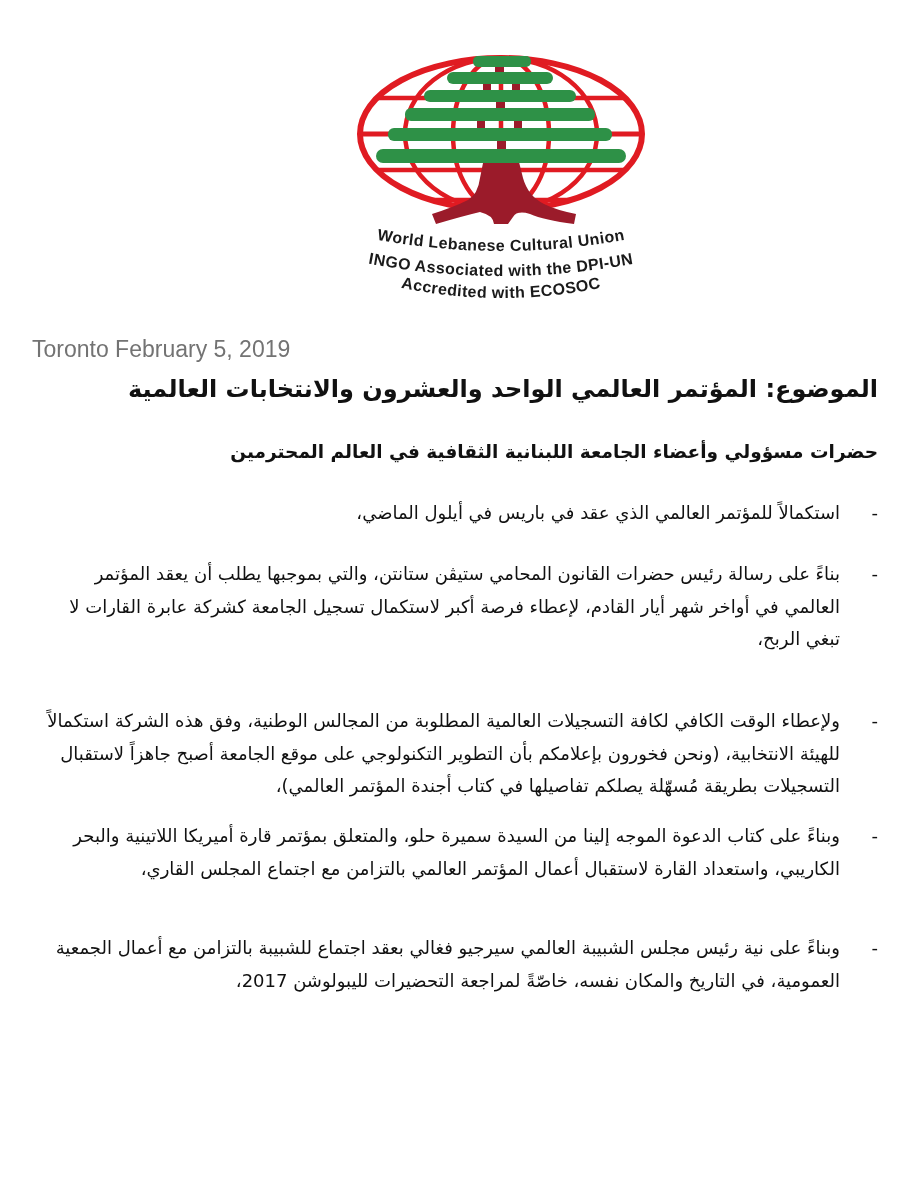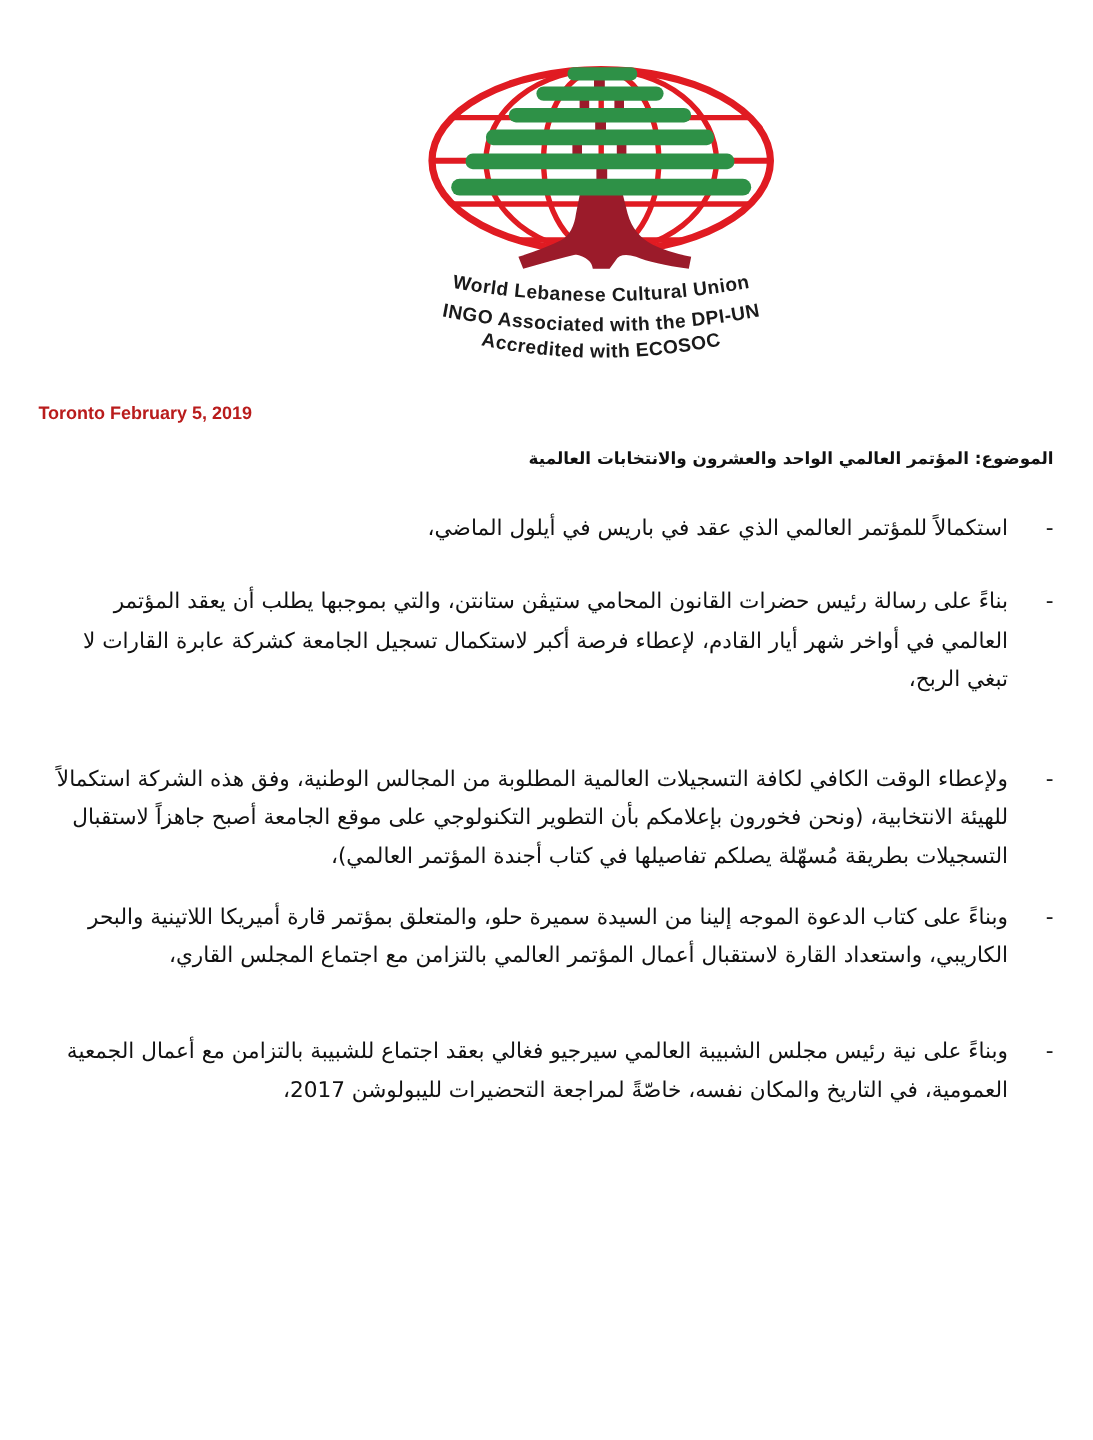--- a/index.html
+++ b/index.html
@@ -26,31 +26,31 @@
   .arc-text{
     font-family:"Liberation Sans","DejaVu Sans",sans-serif;
     font-weight:bold;font-size:16px;letter-spacing:.4px;
     fill:var(--text-black);
   }
 
   
   .date-line{
     margin:22px 0 0 32px;
     font-family:"Liberation Sans","DejaVu Sans",sans-serif;
-    font-size:15px;color:#b91c1c;font-weight:bold;
+    font-size:23px;color:#737373;
   }
 
   
   .arabic{
     direction:rtl;unicode-bidi:embed;
     padding:0 33px 0 42px;
     font-family:"DejaVu Sans",sans-serif;
     color:#111;
   }
-  .subject-line{margin-top:20px;font-size:14px;font-weight:700;line-height:1.5;}
+  .subject-line{margin-top:8px;font-size:24px;font-weight:700;line-height:1.5;}
   .salutation-line{margin-top:31px;font-size:18.5px;font-weight:700;line-height:1.5;}
   .greeting-line{margin-top:29px;font-size:18px;line-height:1.5;}
 
   .bullet{display:flex;font-size:18px;line-height:1.8;}
   .bullet .dash{flex:0 0 38px;}
   .bullet .btext{flex:1;}
   .bullet-1{margin-top:31px;}
   .bullet-2{margin-top:29px;}
   .bullet-3{margin-top:50px;}
   .bullet-4{margin-top:18px;}
@@ -111,20 +111,21 @@
       </text>
     </svg>
   </div>
 
   <div class="date-line">Toronto February 5, 2019</div>
 
   <div class="arabic">
 
     <div class="subject-line">الموضوع: المؤتمر العالمي الواحد والعشرون والانتخابات العالمية</div>
 
+    <div class="salutation-line">حضرات مسؤولي وأعضاء الجامعة اللبنانية الثقافية في العالم المحترمين</div>
 
 
     <div class="bullet bullet-1">
       <span class="dash">-</span>
       <span class="btext">استكمالاً للمؤتمر العالمي الذي عقد في باريس في أيلول الماضي،</span>
     </div>
 
     <div class="bullet bullet-2">
       <span class="dash">-</span>
       <span class="btext">بناءً على رسالة رئيس حضرات القانون المحامي ستيڤن ستانتن، والتي بموجبها يطلب أن يعقد المؤتمر العالمي في أواخر شهر أيار القادم، لإعطاء فرصة أكبر لاستكمال تسجيل الجامعة كشركة عابرة القارات لا تبغي الربح،</span>

